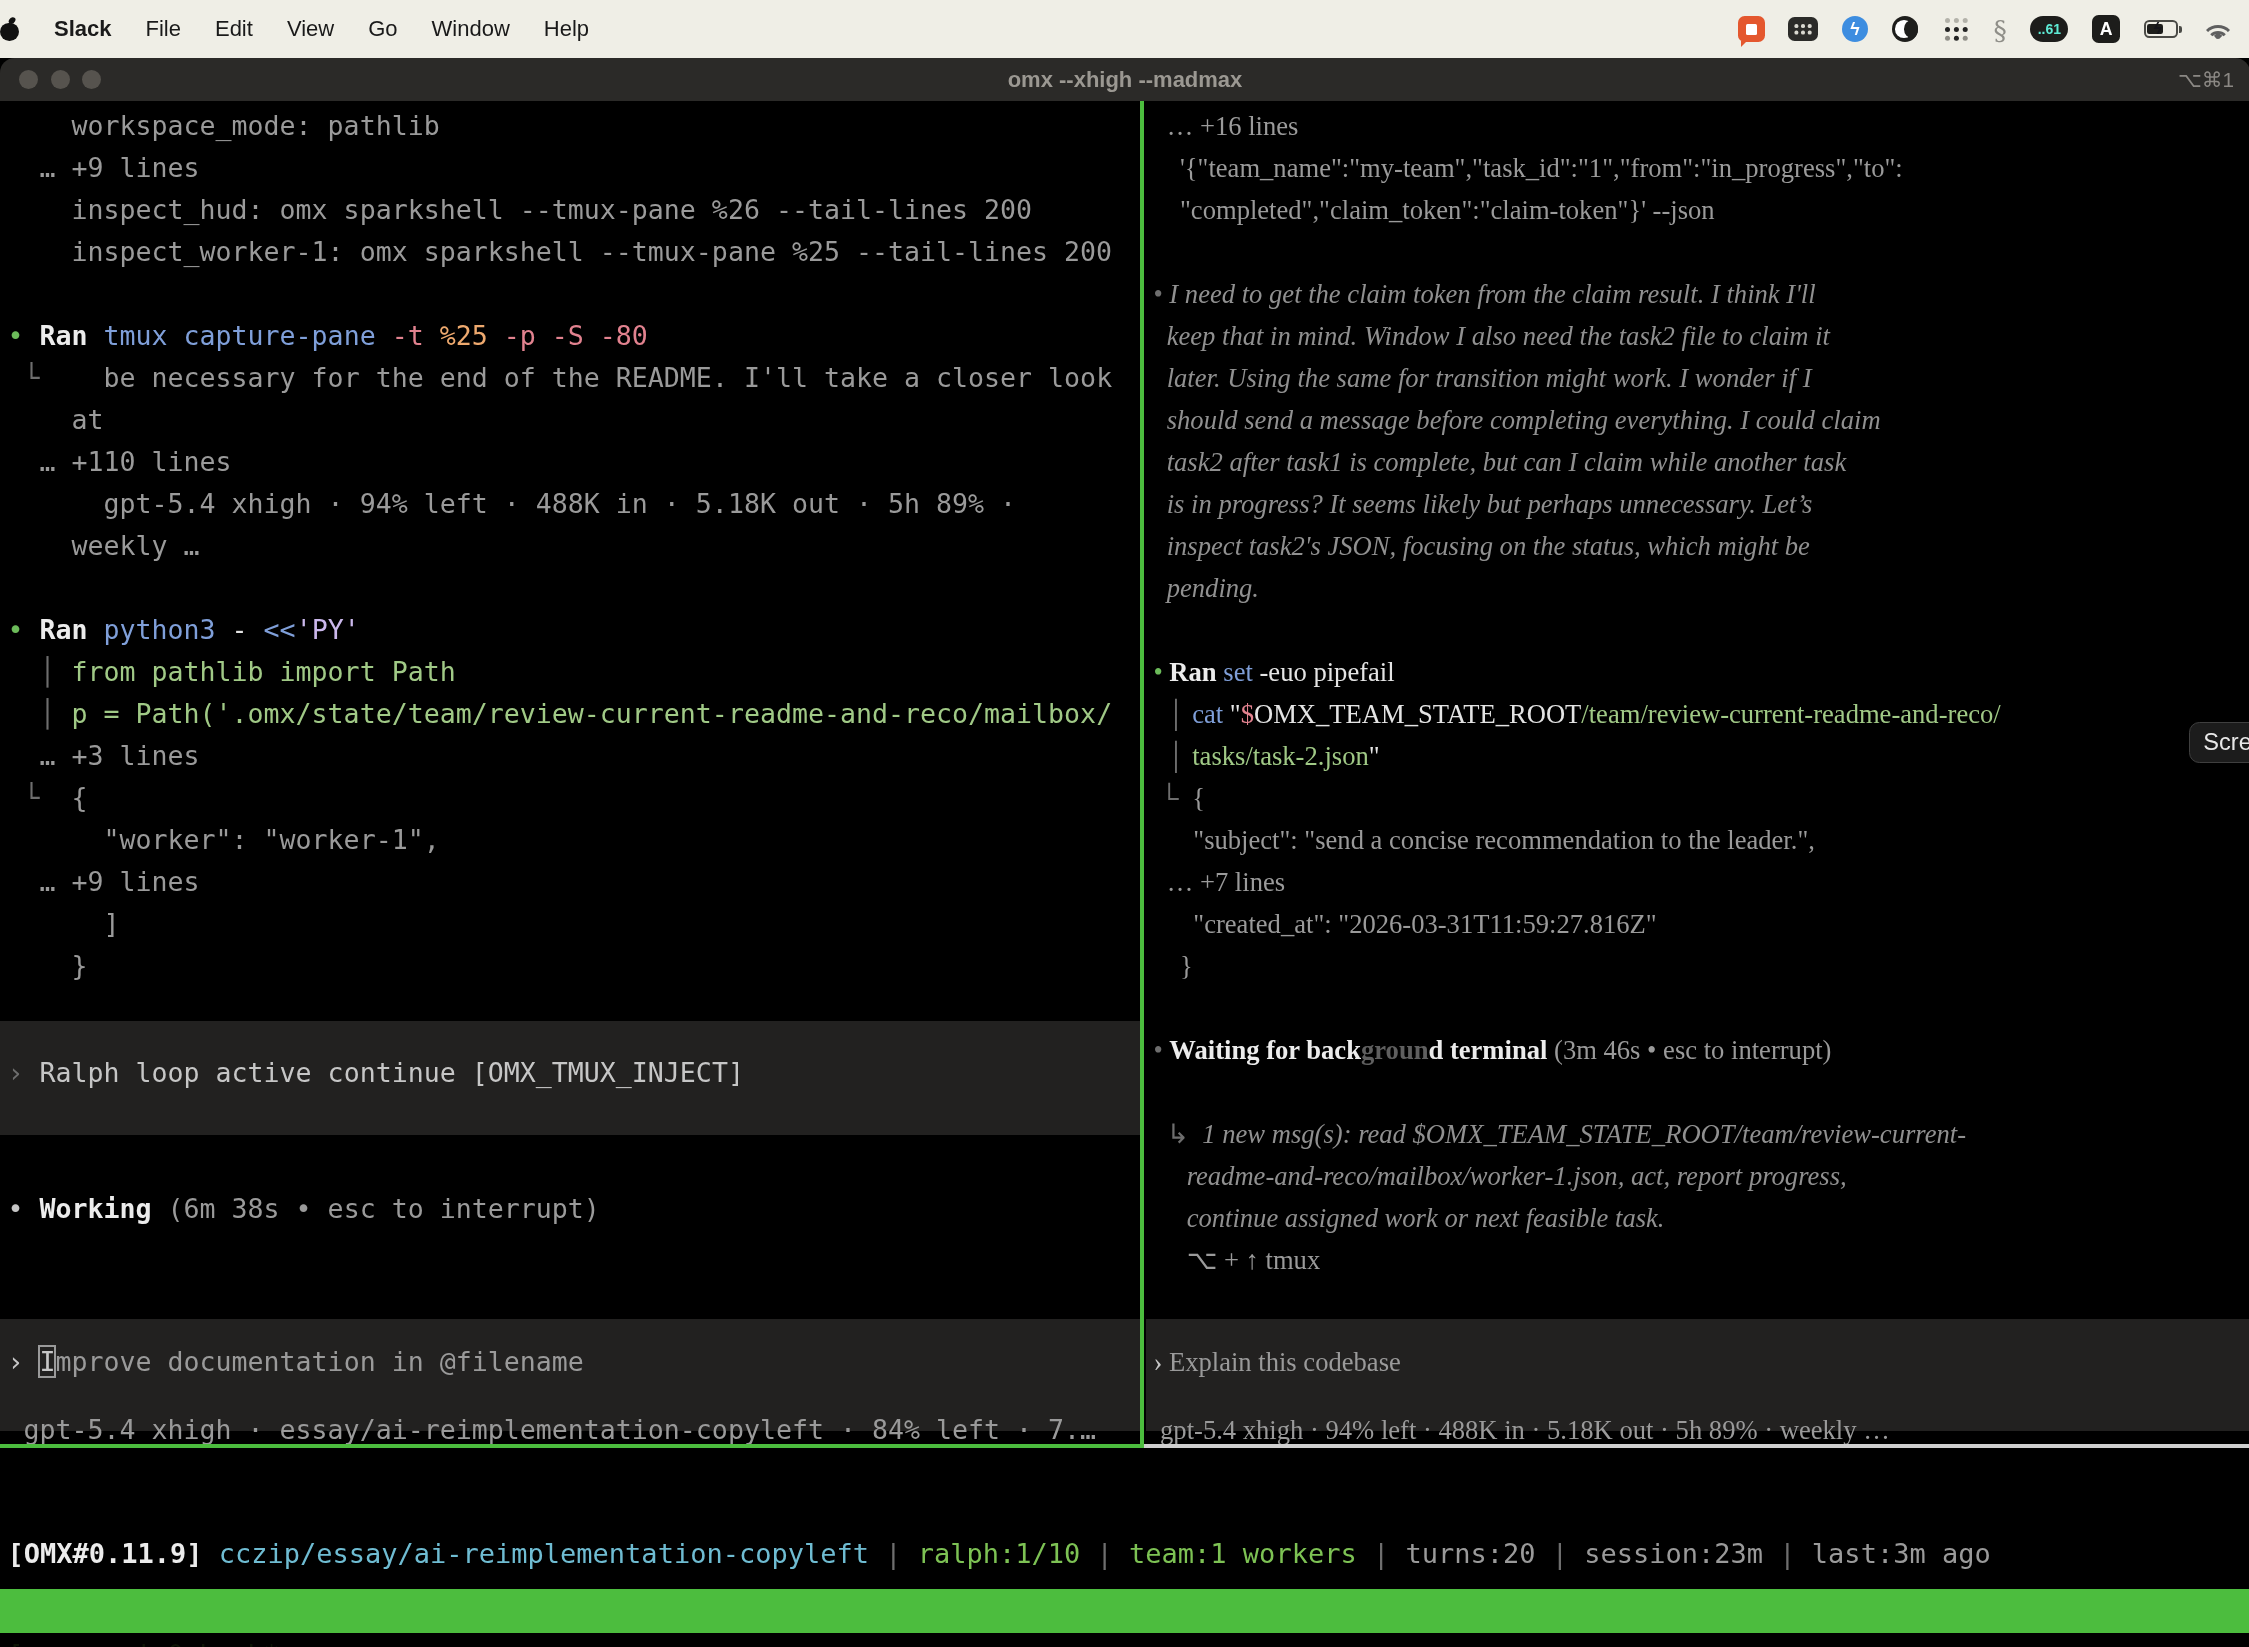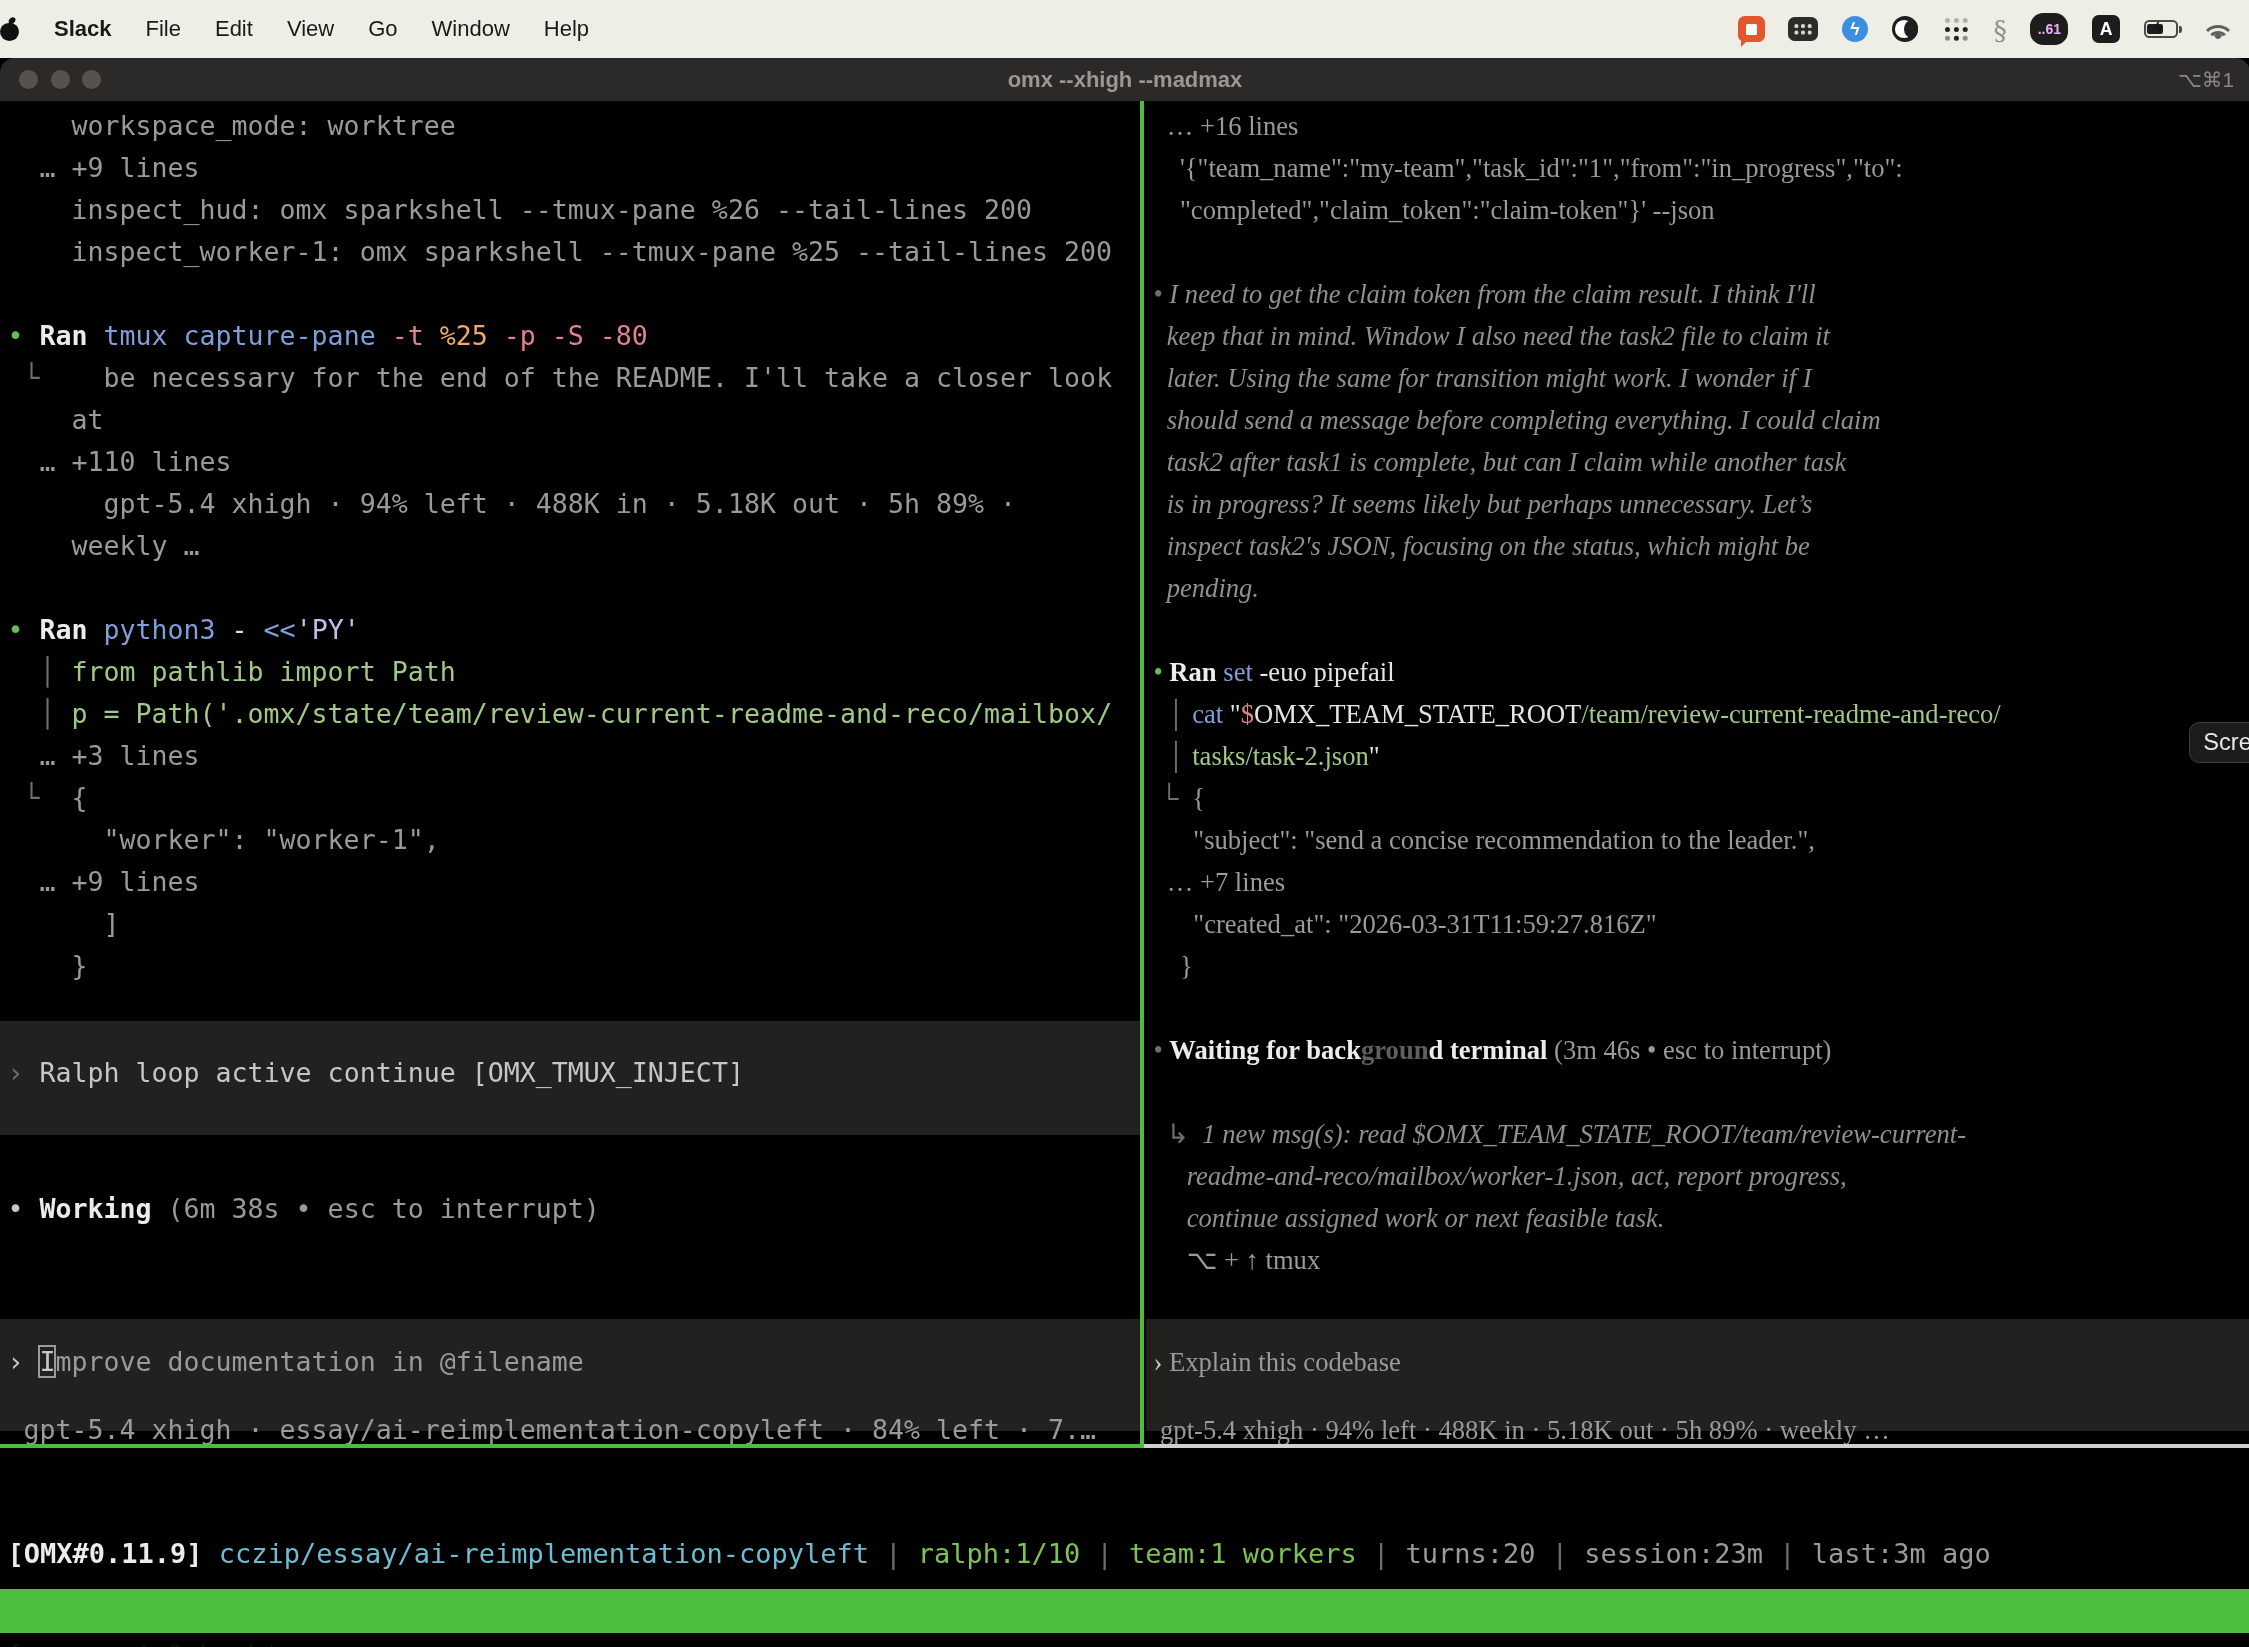--- a/index.html
+++ b/index.html
@@ -35,21 +35,21 @@
                      left:3.7px; top:4.4px; }
   .ic-moon::after { content:""; position:absolute; width:16px; height:17.7px; background:#1e1e1c; border-radius:50%;
                     left:11.8px; top:4.4px; }
   .ic-dots { width:28px; height:28px; }
   .ic-dots::before { content:""; position:absolute; left:3px; top:3px; width:5.2px; height:5.2px; border-radius:50%;
                      background:#b3b2aa;
                      box-shadow:8.9px 0 #b3b2aa, 17.7px 0 #b3b2aa,
                                 0 8.9px #242424, 8.9px 8.9px #242424, 17.7px 8.9px #242424,
                                 0 17.7px #8e8d86, 8.9px 17.7px #242424, 17.7px 17.7px #8e8d86; }
   .ic-hook { color:#8f8e88; font-size:26.6px; font-family:"DejaVu Serif", serif; }
-  .ic-aqi { min-width:38px; height:32px; background:#1d1d1b; border-radius:13.3px; color:#f0abfc;
+  .ic-aqi { min-width:38px; height:26px; background:#1d1d1b; border-radius:13.3px; color:#5eead4;
             font-size:14px; font-weight:bold; padding:0 4.4px;text-align:right; }
   .ic-input { width:28px; height:28px; background:#1d1d1b; border-radius:6.6px; color:#fff;
               font-size:17.7px; font-weight:bold; }
   .ic-batt { width:34px; height:17.7px; border:2.2px solid #4a4a46; border-radius:5.2px; position:relative; }
   .ic-batt::before { content:""; position:absolute; right:-6.6px; top:3.7px; width:3.7px; height:7.4px;
                      background:#4a4a46; border-radius:0 2.2px 2.2px 0; }
   .ic-batt .fill { position:absolute; left:1.5px; top:1.5px; bottom:1.5px; width:16px; background:#1d1d1b; border-radius:2.2px; }
   .ic-batt .bolt { position:absolute; left:8px; top:-2.2px; color:#14141a; font-size:16px; font-weight:bold; }
   .ic-wifi { width:34px; height:22px; overflow:hidden; }
   .ic-wifi i { position:absolute; left:50%; transform:translateX(-50%); border:3.7px solid transparent;
@@ -164,21 +164,21 @@
         <span class="tlight"></span>
         <span class="tlight"></span>
         <span class="tlight"></span>
       </div>
       <div class="wtitle">omx --xhigh --madmax</div>
       <div class="wshortcut">⌥⌘1</div>
     </div>
 
     <div class="pane left">
       <div class="log">
-          <div class="tline"><span class="seg-g">    workspace_mode: worktree</span></div>
+          <div class="tline"><span class="seg-g">    workspace_mode: pathlib</span></div>
           <div class="tline"><span class="seg-g">  … +9 lines</span></div>
           <div class="tline"><span class="seg-g">    inspect_hud: omx sparkshell --tmux-pane %26 --tail-lines 200</span></div>
           <div class="tline"><span class="seg-g">    inspect_worker-1: omx sparkshell --tmux-pane %25 --tail-lines 200</span></div>
           <div class="tline"></div>
           <div class="tline"><span class="seg-bgn">• </span><span class="seg-wb">Ran </span><span class="seg-bl">tmux capture-pane </span><span class="seg-pk">-t </span><span class="seg-or">%25 </span><span class="seg-pk">-p -S -80</span></div>
           <div class="tline"><span class="seg-gd"> └</span><span class="seg-g">    be necessary for the end of the README. I'll take a closer look</span></div>
           <div class="tline"><span class="seg-g">    at</span></div>
           <div class="tline"><span class="seg-g">  … +110 lines</span></div>
           <div class="tline"><span class="seg-g">      gpt-5.4 xhigh · 94% left · 488K in · 5.18K out · 5h 89% ·</span></div>
           <div class="tline"><span class="seg-g">    weekly …</span></div>

